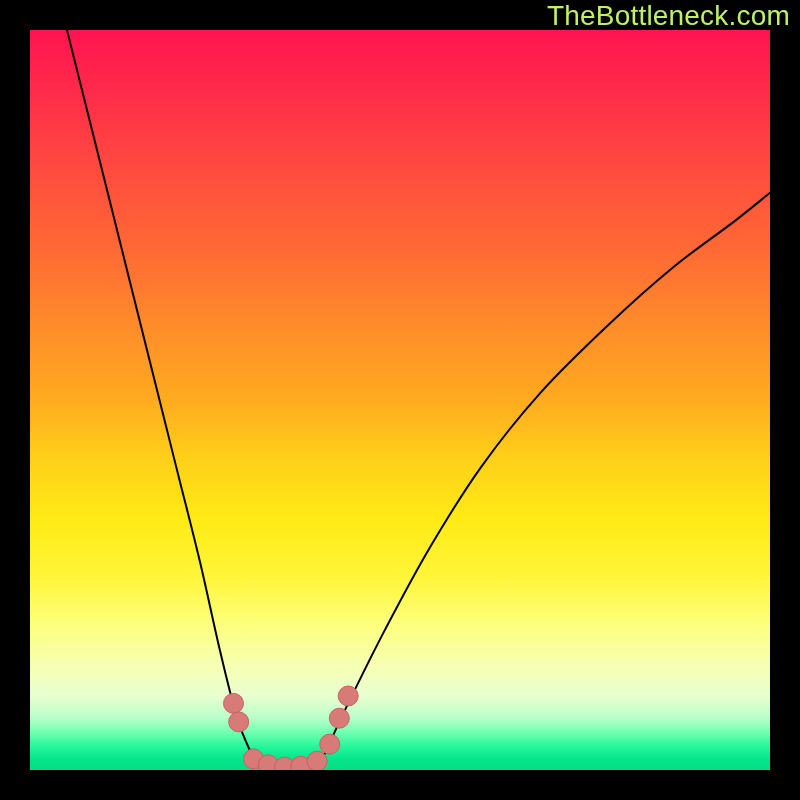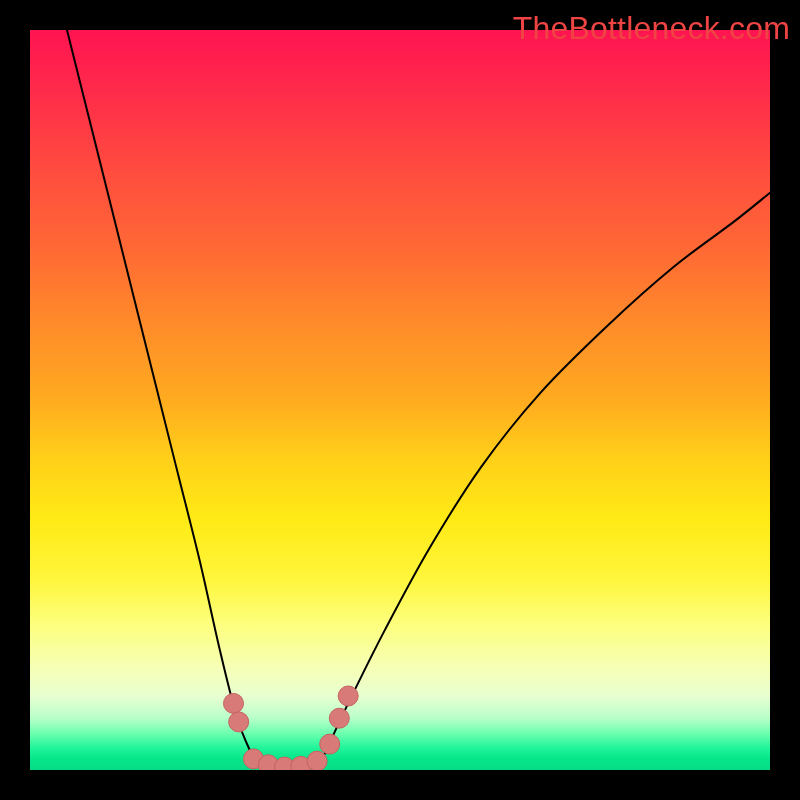--- a/index.html
+++ b/index.html
@@ -14,24 +14,24 @@
   .frame {
     position: absolute;
     left: 0;
     top: 0;
     width: 800px;
     height: 800px;
     background: #000000;
   }
   .watermark {
     position: absolute;
-    top: 10px;
+    top: 0;
     right: 10px;
-    color: #ef4444;
-    font-size: 32px;
+    color: #bef264;
+    font-size: 28px;
     font-weight: 400;
     letter-spacing: 0.2px;
     z-index: 50;
   }
   .plot {
     position: absolute;
     left: 30px;
     top: 30px;
     width: 740px;
     height: 740px;

